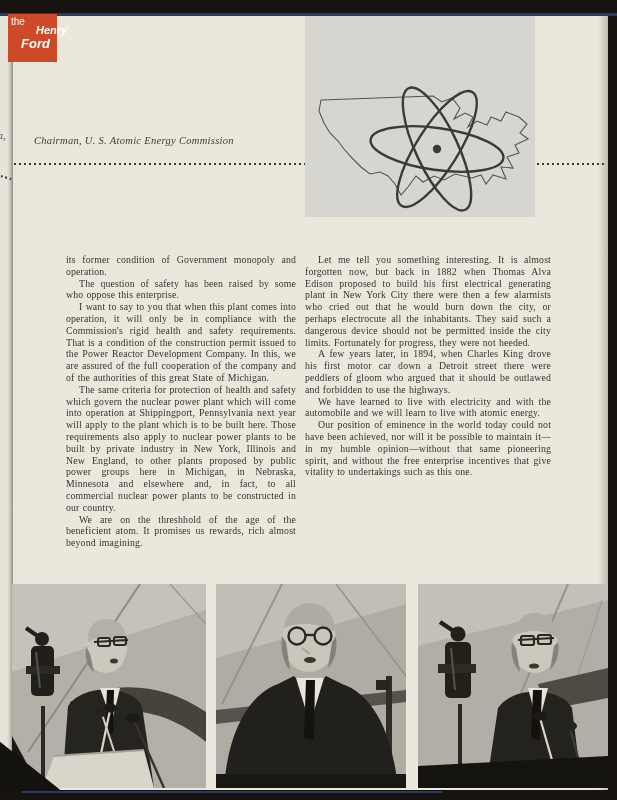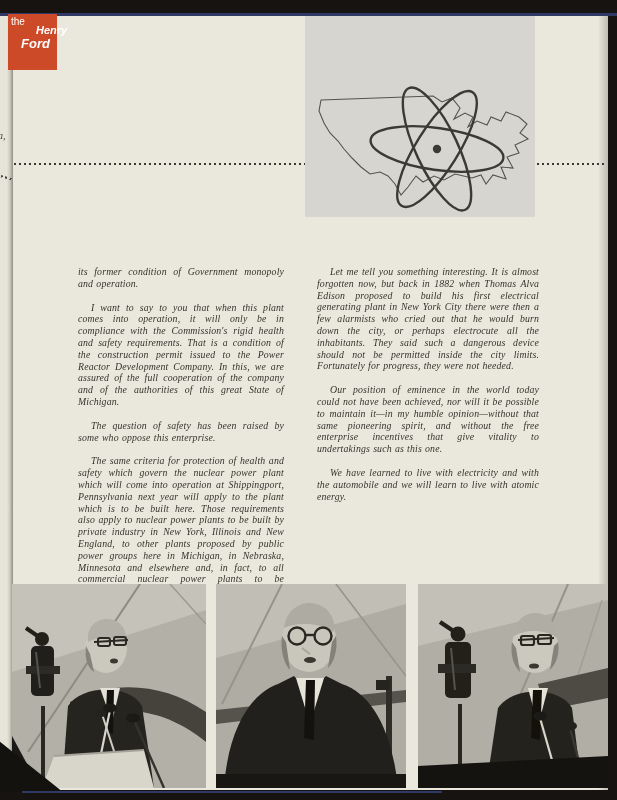--- a/index.html
+++ b/index.html
@@ -25,21 +25,21 @@
     font-style:italic;color:#474540;
   }
   .sliver .frag{position:absolute;left:-2px;top:114px;font-size:10px;}
   .sliver .frag-dots{position:absolute;left:-4px;top:160px;width:16px;height:2px;
     background:repeating-linear-gradient(90deg,#45433e 0 2px,transparent 2px 4.6px);
     transform:rotate(16deg);}
   .corner-wedge{position:absolute;left:0;top:735px;width:60px;height:57px;background:#14120f;
     clip-path:polygon(0 12%,100% 96%,100% 100%,0 100%);}
   
   .logo{
-    position:absolute;left:8px;top:14px;width:49px;height:56px;
+    position:absolute;left:8px;top:14px;width:49px;height:48px;
     background:var(--logo-orange,#cd4a28);color:#fff;
     font-family:"Liberation Sans", sans-serif;line-height:1;
   }
   .logo .the{position:absolute;left:3px;top:3px;font-size:10px;font-weight:400;}
   .logo .henry{position:absolute;left:28px;top:11px;font-size:11px;font-weight:700;font-style:italic;}
   .logo .ford{position:absolute;left:13px;top:23px;font-size:13px;font-weight:700;font-style:italic;}
   
   .caption{
     position:absolute;left:34px;top:135px;font-style:italic;font-size:10.5px;
     color:#3c3a33;letter-spacing:.3px;white-space:nowrap;
@@ -49,21 +49,21 @@
   .dots.left-seg{left:14px;width:291px;}
   .dots.right-seg{left:537px;width:70px;}
   
   .panel{position:absolute;left:305px;top:16px;width:230px;height:201px;
     background:var(--panel-gray,#d6d5d0);}
   .panel svg{display:block;}
   
   .col{position:absolute;top:254px;text-align:justify;
     font-size:9.8px;line-height:11.8px;color:var(--ink,#35332c);
     letter-spacing:.15px;word-spacing:.6px;}
-  .col p{margin:12px;text-indent:13px;font-style:italic;}
+  .col p{margin:0;text-indent:13px;}
   .col p.cont{text-indent:0;}
   .col-left{left:66px;width:230px;}
   .col-right{left:305px;width:246px;}
   
   .photo{position:absolute;top:584px;height:204px;overflow:hidden;background:#b0aea5;}
   .photo svg{display:block;}
   .photo-1{left:12px;width:194px;}
   .photo-2{left:216px;width:190px;}
   .photo-3{left:418px;width:190px;}
 </style>
@@ -81,45 +81,48 @@
     <span class="frag">a,</span>
     <span class="frag-dots"></span>
   </div>
 
   <div class="logo">
     <span class="the">the</span>
     <span class="henry">Henry</span>
     <span class="ford">Ford</span>
   </div>
 
+  <div class="caption">Chairman, U. S. Atomic Energy Commission</div>
   <div class="dots left-seg"></div>
   <div class="dots right-seg"></div>
 
   <div class="panel">
     <svg width="230" height="201" viewBox="0 0 230 201">
       <path d="M16,84 L128,80 L137,86 L147,82 L155,92 L149,103 L160,97 L168,101 L163,111 L172,105 L182,109 L186,101 L196,105 L201,96 L214,101 L222,108 L215,117 L223,123 L210,129 L214,137 L202,141 L208,152 L196,151 L201,163 L188,159 L181,168 L176,159 L167,162 L150,158 L139,164 L129,160 L118,166 L111,160 L103,171 L96,179 L90,168 L83,160 L75,156 L65,158 L56,151 L47,142 L39,133 L33,125 L25,117 L19,107 L14,95 Z" fill="none" stroke="#55534d" stroke-width="1.1"></path>
       <g stroke="#3c3a35" stroke-width="2.4" fill="none">
         <ellipse cx="132" cy="133" rx="67" ry="21" transform="rotate(8 132 133)"></ellipse>
         <ellipse cx="132" cy="133" rx="67" ry="21" transform="rotate(65 132 133)"></ellipse>
         <ellipse cx="132" cy="133" rx="67" ry="21" transform="rotate(122 132 133)"></ellipse>
         <circle cx="132" cy="133" r="4.2" fill="#3c3a35" stroke="none"></circle>
       </g>
     </svg>
   </div>
 
   <div class="col col-left">
     <p class="cont">its former condition of Government monopoly and operation.</p>
+    <p>The question of safety has been raised by some who oppose this enterprise.</p>
     <p>I want to say to you that when this plant comes into operation, it will only be in compliance with the Commission's rigid health and safety requirements. That is a condition of the construction permit issued to the Power Reactor Development Company. In this, we are assured of the full cooperation of the company and of the authorities of this great State of Michigan.</p>
-    <p>The question of safety has been raised by some who oppose this enterprise.</p>
     <p>The same criteria for protection of health and safety which govern the nuclear power plant which will come into operation at Shippingport, Pennsylvania next year will apply to the plant which is to be built here. Those requirements also apply to nuclear power plants to be built by private industry in New York, Illinois and New England, to other plants proposed by public power groups here in Michigan, in Nebraska, Minnesota and elsewhere and, in fact, to all commercial nuclear power plants to be constructed in our country.</p>
+    <p>We are on the threshhold of the age of the beneficient atom. It promises us rewards, rich almost beyond imagining.</p>
   </div>
   <div class="col col-right">
     <p>Let me tell you something interesting. It is almost forgotten now, but back in 1882 when Thomas Alva Edison proposed to build his first electrical generating plant in New York City there were then a few alarmists who cried out that he would burn down the city, or perhaps electrocute all the inhabitants. They said such a dangerous device should not be permitted inside the city limits. Fortunately for progress, they were not heeded.</p>
+    <p>A few years later, in 1894, when Charles King drove his first motor car down a Detroit street there were peddlers of gloom who argued that it should be outlawed and forbidden to use the highways.</p>
+    <p>We have learned to live with electricity and with the automobile and we will learn to live with atomic energy.</p>
     <p>Our position of eminence in the world today could not have been achieved, nor will it be possible to maintain it—in my humble opinion—without that same pioneering spirit, and without the free enterprise incentives that give vitality to undertakings such as this one.</p>
-    <p>We have learned to live with electricity and with the automobile and we will learn to live with atomic energy.</p>
   </div>
 
   <div class="photo photo-1">
     <svg width="194" height="204" viewBox="0 0 194 204">
       <rect width="194" height="204" fill="#b2b0a7"></rect>
       <polygon points="0,0 194,0 194,26 0,88" fill="#c4c2b9"></polygon>
       <path d="M128,0 L16,168" stroke="#8d8b82" stroke-width="2" fill="none"></path>
       <path d="M158,0 L194,40" stroke="#9c9a91" stroke-width="1.5" fill="none"></path>
       <path d="M58,118 C100,96 150,98 194,128 L194,158 C145,118 95,122 58,138 Z" fill="#45433c"></path>
       <g>

